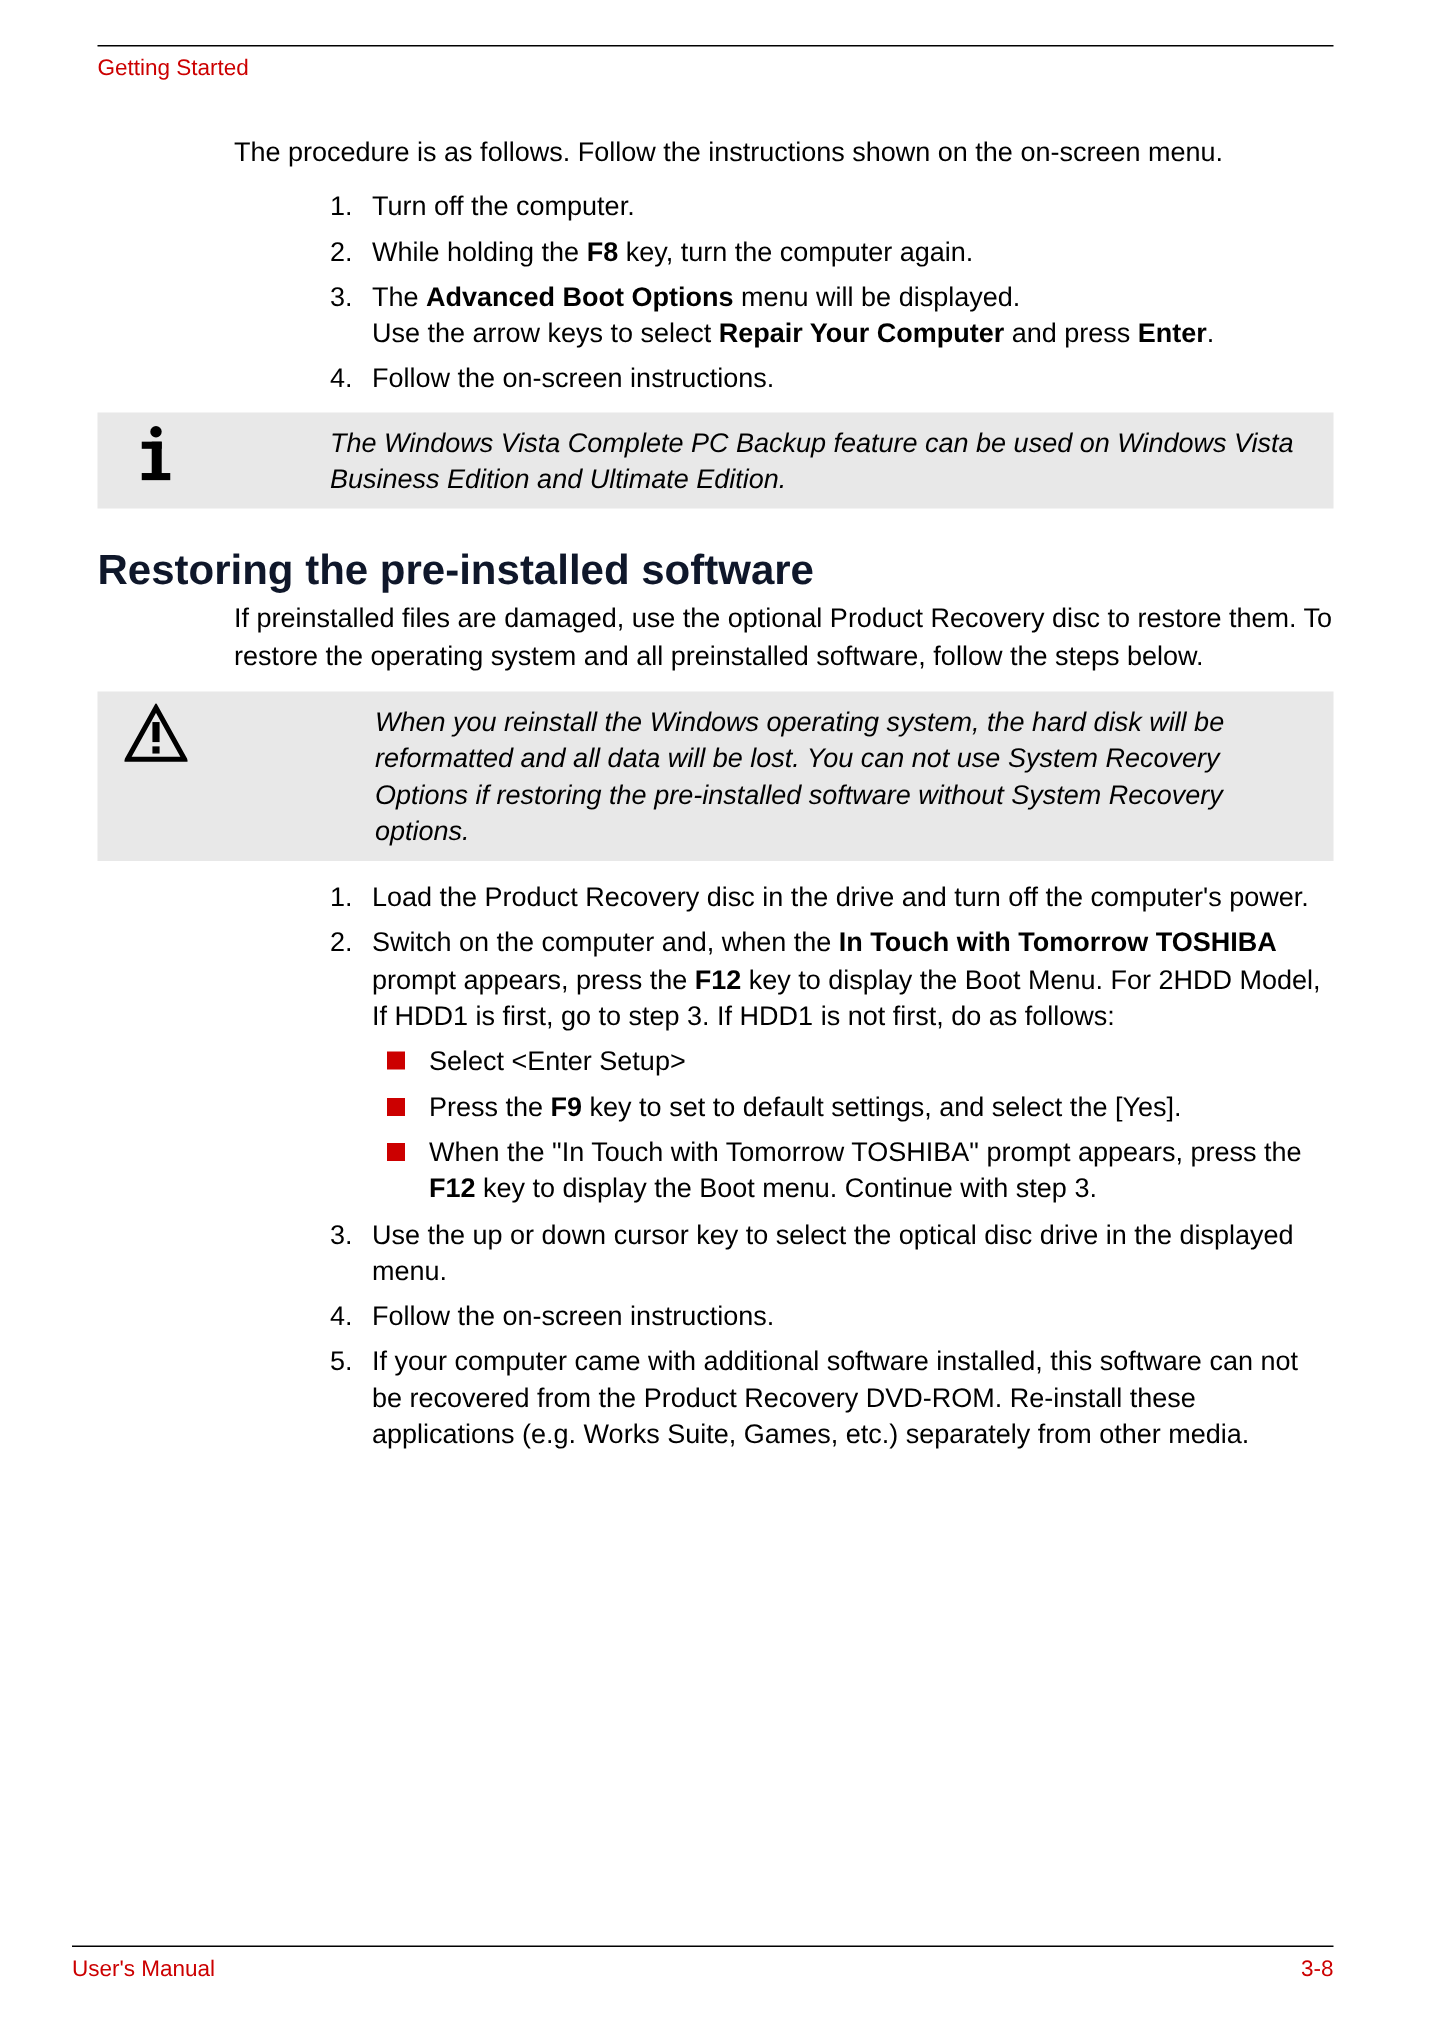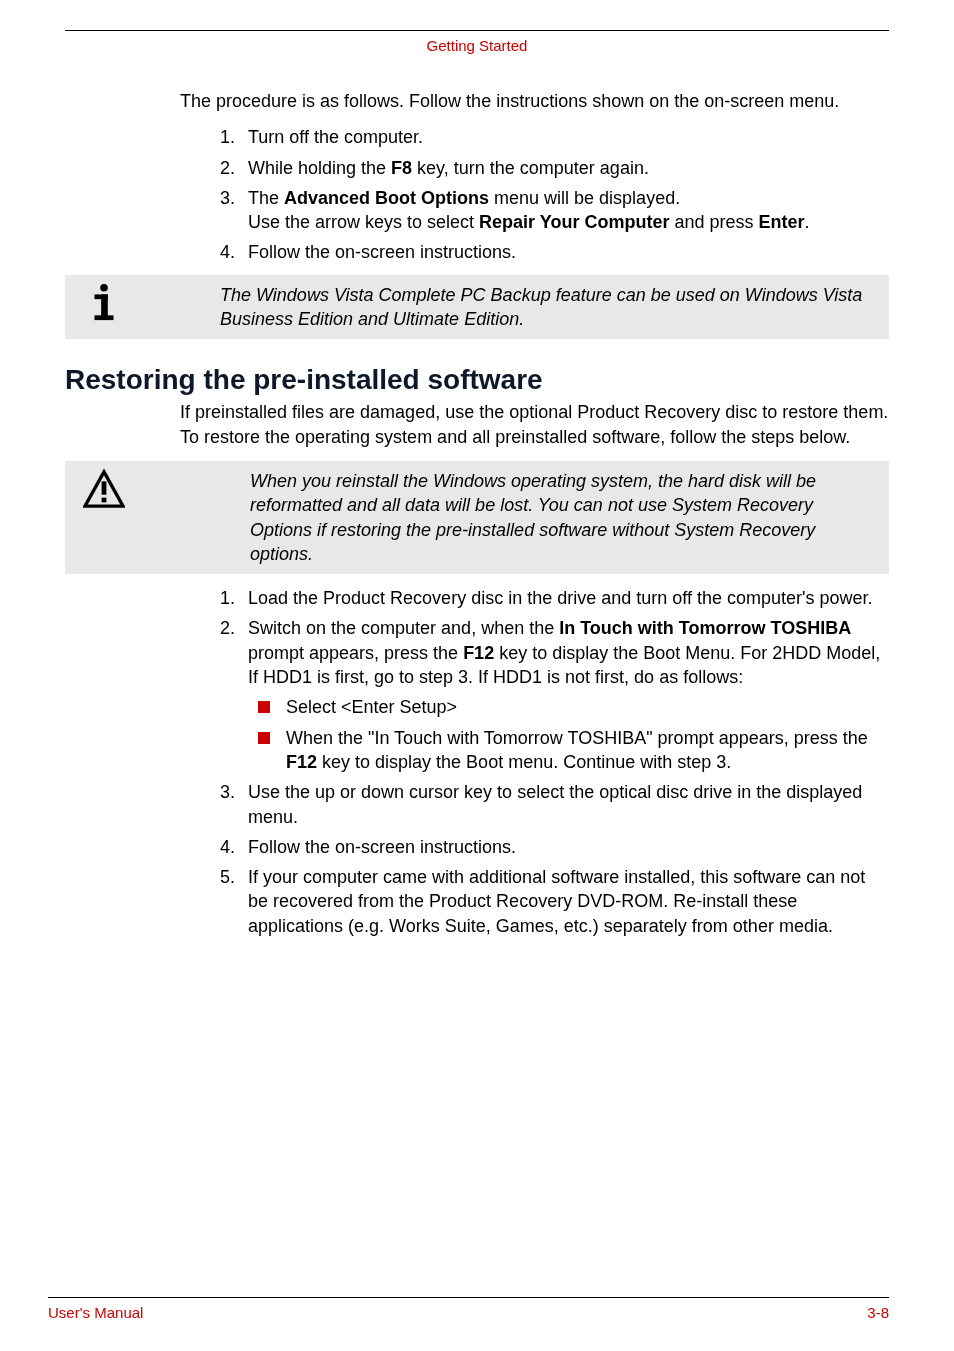--- a/index.html
+++ b/index.html
@@ -14,27 +14,27 @@
       background: #fff;
       position: relative;
       padding: 30px 65px 20px 65px;
     }
     .header-line {
       border-top: 1px solid #000;
       width: 100%;
       margin-bottom: 6px;
     }
     .header-text {
-      text-align: center;
+      text-align: left;
       color: #cc0000;
       font-size: 15px;
       margin-bottom: 35px;
     }
     .intro-para {
-      margin-left: 115px;
+      margin-left: 91px;
       font-size: 18px;
       line-height: 1.35;
       margin-bottom: 12px;
     }
     .ordered-list {
       margin-left: 155px;
       list-style: none;
       counter-reset: item;
     }
     .ordered-list li {
@@ -193,20 +193,23 @@
   <p class="warn-text">When you reinstall the Windows operating system, the hard disk will be reformatted and all data will be lost. You can not use System Recovery Options if restoring the pre-installed software without System Recovery options.</p>
 </div>
 
 <ol class="ordered-list-2">
   <li><span class="num">1.</span><span>Load the Product Recovery disc in the drive and turn off the computer's power.</span></li>
   <li><span class="num">2.</span>
     <span>Switch on the computer and, when the </span><span class="bold">In Touch with Tomorrow TOSHIBA</span><span> prompt appears, press the </span><span class="bold">F12</span><span> key to display the Boot Menu. For 2HDD Model, If HDD1 is first, go to step 3. If HDD1 is not first, do as follows:</span>
     <ul class="sub-list">
       <li><span>Select &lt;Enter Setup&gt;</span></li>
       <li>
+        <span>Press the </span><span class="bold">F9</span><span> key to set to default settings, and select the [Yes].</span>
+      </li>
+      <li>
         <span>When the "In Touch with Tomorrow TOSHIBA" prompt appears, press the </span><span class="bold">F12</span><span> key to display the Boot menu. Continue with step 3.</span>
       </li>
     </ul>
   </li>
   <li><span class="num">3.</span><span>Use the up or down cursor key to select the optical disc drive in the displayed menu.</span></li>
   <li><span class="num">4.</span><span>Follow the on-screen instructions.</span></li>
   <li><span class="num">5.</span><span>If your computer came with additional software installed, this software can not be recovered from the Product Recovery DVD-ROM. Re-install these applications (e.g. Works Suite, Games, etc.) separately from other media.</span></li>
 </ol>
 
 <div class="footer">

